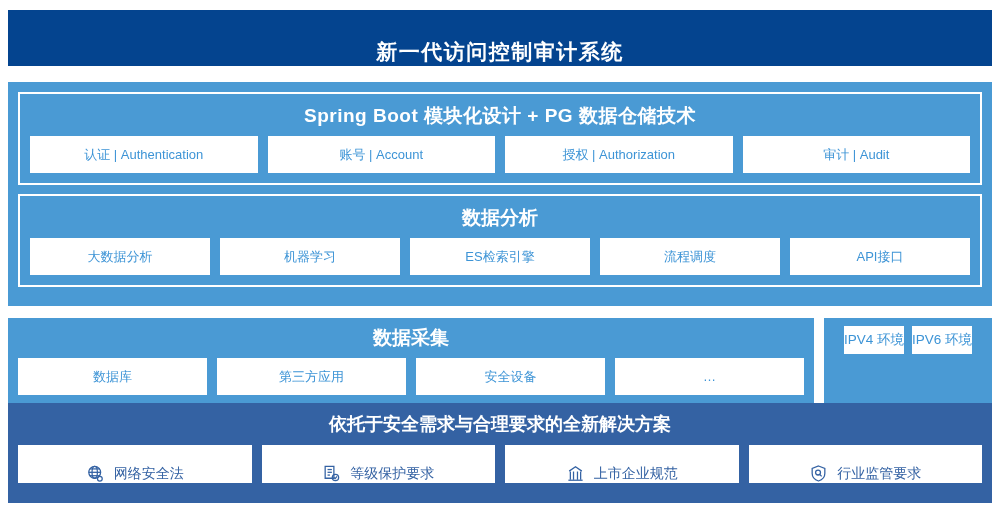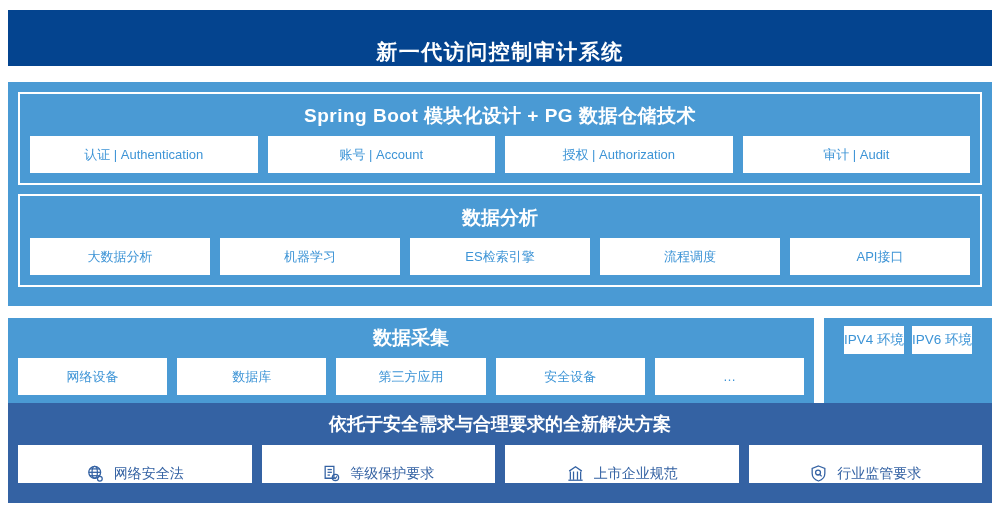--- a/index.html
+++ b/index.html
@@ -207,21 +207,20 @@
       </div>
     </div>
 
   </div>
 
   <div class="row-collect">
 
     <div class="panel-light panel-collect">
       <div class="group-title">数据采集</div>
       <div class="chip-row">
-        <div class="chip">网络设备</div>
         <div class="chip">数据库</div>
         <div class="chip">第三方应用</div>
         <div class="chip">安全设备</div>
         <div class="chip">…</div>
       </div>
     </div>
 
     <div class="panel-light panel-env">
       <div class="env-chip">IPV4 环境</div>
       <div class="env-chip">IPV6 环境</div>

